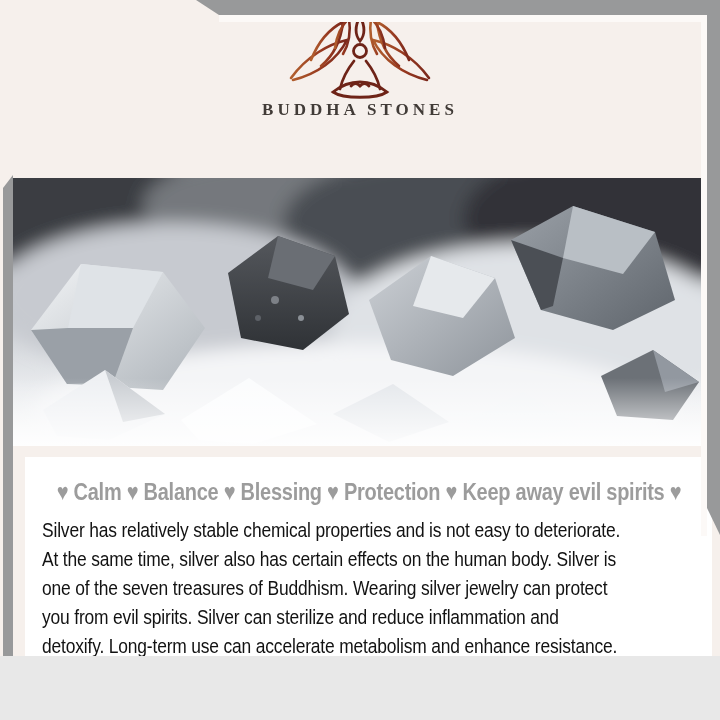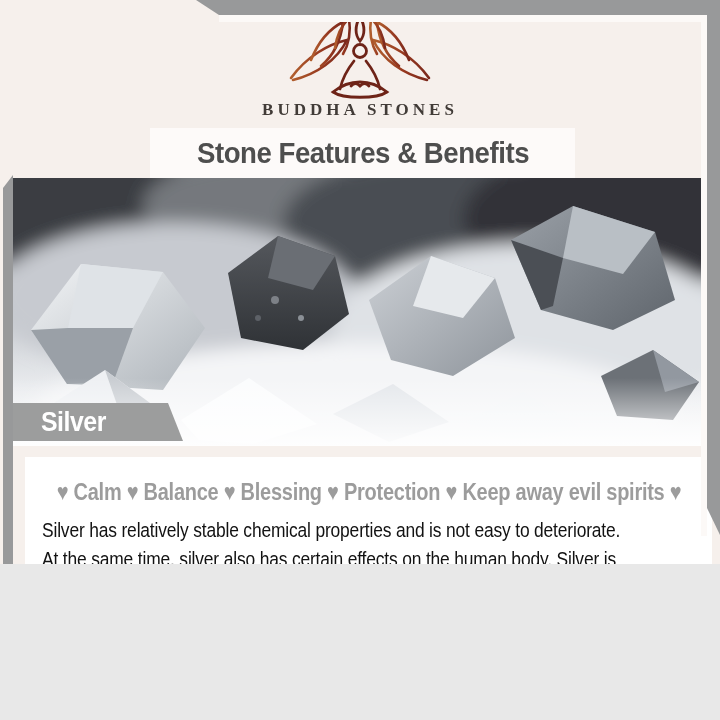--- a/index.html
+++ b/index.html
@@ -1,18 +1,18 @@
 <!DOCTYPE html>
 <html><head>
 <meta charset="utf-8">
 <style>
   html,body{margin:0;padding:0;}
   body{background:#e8e8e8;font-family:"Liberation Sans","DejaVu Sans",sans-serif;}
   .canvas{
-    position:relative;width:720px;height:564px;overflow:hidden;
+    position:relative;width:720px;height:656px;overflow:hidden;
     background:#f6f0ec;
   }
   
   .frame{position:absolute;left:0;top:0;z-index:6;pointer-events:none;}
   .frame polygon{fill:#98999a;}
   .edge-strip{position:absolute;background:#fcf9f7;z-index:5;}
   #edge-top{left:219px;top:15px;width:488px;height:7px;}
   #edge-right{left:701px;top:22px;width:6px;height:514px;}
 
   
@@ -111,23 +111,20 @@
         <path d="M81,47 C89,57 93,66 95,75"></path>
 
         <path d="M66,72 q4.5,-5 9,0 q4.5,-5 9,0"></path>
 
         <path d="M48,78 C58,70 68,68 75,68 C82,68 92,70 102,78 C92,85 58,85 48,78 Z"></path>
       </g>
     </svg>
   </div>
   <div class="brand-name">BUDDHA STONES</div>
 
-  <div class="title-band">
-    <div class="page-title">Stone Features &amp; Benefits</div>
-  </div>
 
   <div class="photo">
     <svg width="694" height="268" viewBox="0 0 694 268" aria-hidden="true">
       <defs>
         <linearGradient id="bgGrad" x1="0" y1="0" x2="0" y2="1">
           <stop offset="0" stop-color="#7b7f86"></stop>
           <stop offset="0.45" stop-color="#c2c6cb"></stop>
           <stop offset="0.78" stop-color="#e9ebee"></stop>
           <stop offset="1" stop-color="#f6f7f8"></stop>
         </linearGradient>
@@ -191,23 +188,20 @@
       <polygon points="30,232 92,192 152,236 96,262 44,258" fill="#eef0f3"></polygon>
       <polygon points="168,242 236,200 304,246 240,266 186,262" fill="#fbfcfd"></polygon>
       <polygon points="320,236 380,206 436,244 376,264" fill="#e4e7eb"></polygon>
       <polygon points="452,244 510,214 566,248 508,266" fill="#f3f5f7"></polygon>
       <polygon points="92,192 152,236 110,244" fill="#c9cdd2"></polygon>
 
       <rect x="0" y="200" width="694" height="68" fill="url(#fog)"></rect>
     </svg>
   </div>
 
-  <div class="stone-badge">
-    <div class="stone-badge-label">Silver</div>
-  </div>
 
   <div class="panel">
     <div class="benefits-line">♥ Calm ♥ Balance ♥ Blessing ♥ Protection ♥ Keep away evil spirits ♥</div>
     <div class="description">Silver has relatively stable chemical properties and is not easy to deteriorate.
 At the same time, silver also has certain effects on the human body. Silver is
 one of the seven treasures of Buddhism. Wearing silver jewelry can protect
 you from evil spirits. Silver can sterilize and reduce inflammation and
 detoxify. Long-term use can accelerate metabolism and enhance resistance.</div>
   </div>
 

